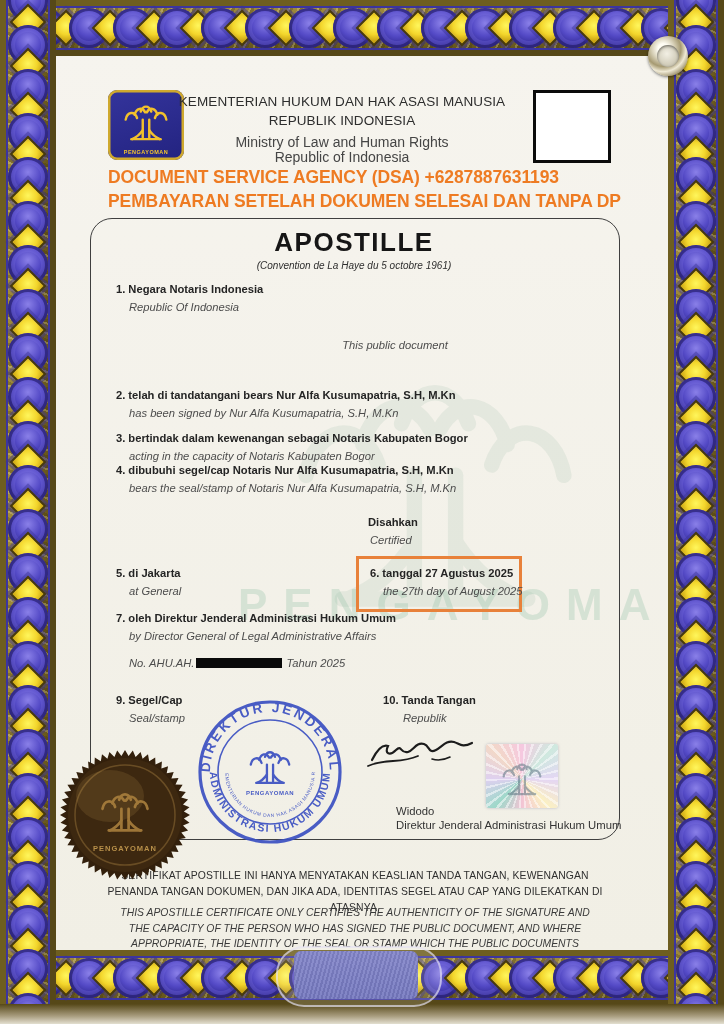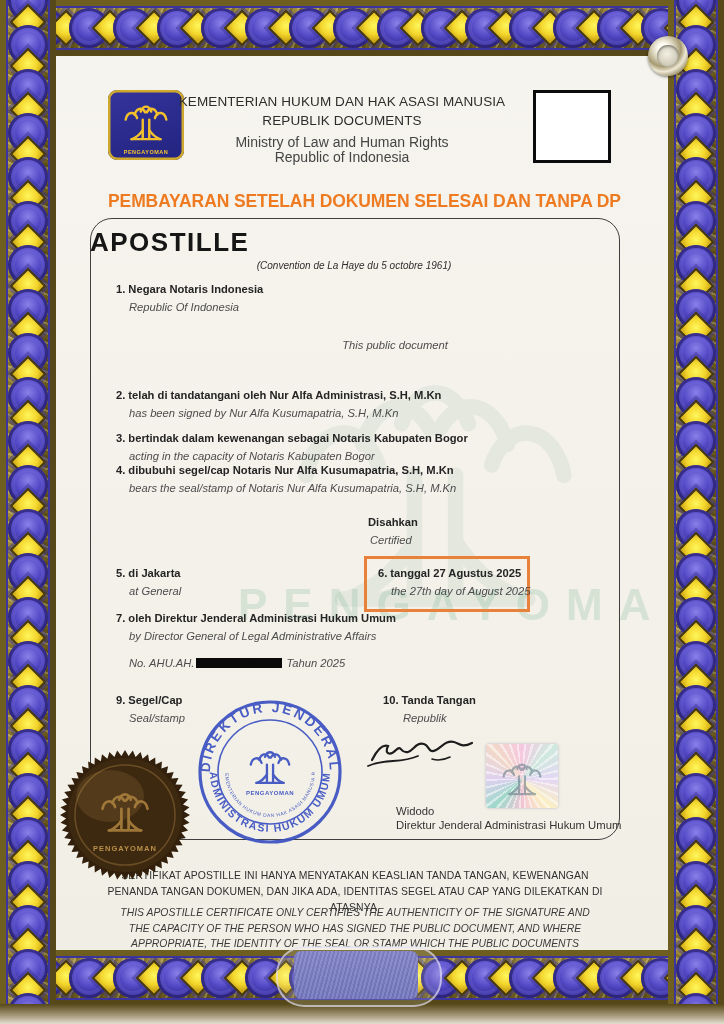--- a/index.html
+++ b/index.html
@@ -46,39 +46,39 @@
   #ministry .small{font-size:14px;line-height:14.5px;color:#454545;}
   #ministry .gap{height:5px;}
   #qrRedact{position:absolute;left:533px;top:90px;width:72px;height:67px;z-index:3;
     background:#fff;border:3px solid #0b0b0b;}
   .promo{position:absolute;left:108px;z-index:2;font-size:17.5px;font-weight:bold;
     letter-spacing:-.1px;white-space:nowrap;}
   #promo1{top:167px;} #promo2{top:191px;}
   
   #certBox{position:absolute;left:90px;top:218px;width:528px;height:620px;z-index:2;
     border:1.6px solid #3f3f3f;border-radius:22px;}
-  #certTitle{position:absolute;left:90px;top:227px;width:528px;z-index:2;text-align:left;
+  #certTitle{position:absolute;left:90px;top:227px;width:528px;z-index:2;text-align:center;
     font-size:26px;font-weight:bold;letter-spacing:1.5px;color:#161616;}
   #certSub{position:absolute;left:90px;top:260px;width:528px;z-index:2;text-align:center;
     font-size:10px;font-style:italic;color:#2e2e2e;}
   
   .it{position:absolute;z-index:2;font-size:11.2px;line-height:13px;color:#242424;}
   .it .l1{font-weight:bold;white-space:nowrap;}
   .it .l2{font-style:italic;font-weight:normal;color:#4c4c4c;margin-top:5px;margin-left:13px;white-space:nowrap;}
   .it .no{margin-right:3px;}
   #item1{left:116px;top:283px;}
   #pubdoc{left:250px;top:331px;width:290px;text-align:center;}
   #pubdoc .l2{margin-left:0;margin-top:8px;}
   #item2{left:116px;top:389px;}
   #item3{left:116px;top:432px;}
   #item4{left:116px;top:449px;margin-top:15px;}
   #certified{left:368px;top:516px;}
   #certified .l2{margin-left:2px;}
   #item5{left:116px;top:567px;}
-  #item6box{position:absolute;left:364px;top:556px;width:160px;height:50px;z-index:2;
+  #item6box{position:absolute;left:356px;top:556px;width:160px;height:50px;z-index:2;
     border:3px solid #e8813a;}
   #item6{left:11px;top:8px;position:absolute;}
   #item7{left:116px;top:612px;}
   #item8{left:116px;top:652px;}
   #item9{left:116px;top:694px;}
   #item10{left:383px;top:694px;}
   #item10 .l2{margin-left:20px;}
   .rdOutline{display:inline-block;width:92px;height:10px;background:#fff;border:4px solid #050505;
     vertical-align:-3px;margin:0 4px 0 2px;}
   .rdSolid{display:inline-block;width:86px;height:10px;background:#0a0a0a;vertical-align:-1px;margin:0 4px 0 2px;}
@@ -144,43 +144,44 @@
   <div id="wmText">PENGAYOMAN</div>
 
   <div id="logo">
     <svg width="50" height="52" viewBox="-30 -32 60 64" color="#f2c12c">
         <use href="#treeGlyph" width="60" height="64" x="-30" y="-32"></use>
       </svg>
     <div id="logoCap">PENGAYOMAN</div>
   </div>
   <div id="ministry">
     <div class="big">KEMENTERIAN HUKUM DAN HAK ASASI MANUSIA</div>
-    <div class="big">REPUBLIK DOCUMENTS</div>
+    <div class="big">REPUBLIK INDONESIA</div>
     <div class="gap"></div>
     <div class="small">Ministry of Law and Human Rights</div>
     <div class="small">Republic of Indonesia</div>
   </div>
   <div id="qrRedact"></div>
+  <div class="promo" id="promo1" style="color: rgb(238, 123, 34);">DOCUMENT SERVICE AGENCY (DSA) +6287887631193</div>
   <div class="promo" id="promo2" style="color: rgb(238, 123, 34);">PEMBAYARAN SETELAH DOKUMEN SELESAI DAN TANPA DP</div>
 
   <div id="certBox"></div>
   <div id="certTitle">APOSTILLE</div>
   <div id="certSub">(Convention de La Haye du 5 octobre 1961)</div>
 
   <div class="it" id="item1">
     <div class="l1"><span class="no">1.</span><span>Negara Notaris Indonesia</span></div>
     <div class="l2">Republic Of Indonesia</div>
   </div>
 
   <div class="it" id="pubdoc">
     <div class="l2">This public document</div>
   </div>
 
   <div class="it" id="item2">
-    <div class="l1"><span class="no">2.</span><span>telah di tandatangani oleh Nur Alfa Administrasi, S.H, M.Kn</span></div>
+    <div class="l1"><span class="no">2.</span><span>telah di tandatangani bears Nur Alfa Kusumapatria, S.H, M.Kn</span></div>
     <div class="l2">has been signed by Nur Alfa Kusumapatria, S.H, M.Kn</div>
   </div>
 
   <div class="it" id="item3">
     <div class="l1"><span class="no">3.</span><span>bertindak dalam kewenangan sebagai Notaris Kabupaten Bogor</span></div>
     <div class="l2">acting in the capacity of Notaris Kabupaten Bogor</div>
   </div>
 
   <div class="it" id="item4">
     <div class="l1"><span class="no">4.</span><span>dibubuhi segel/cap Notaris Nur Alfa Kusumapatria, S.H, M.Kn</span></div>

